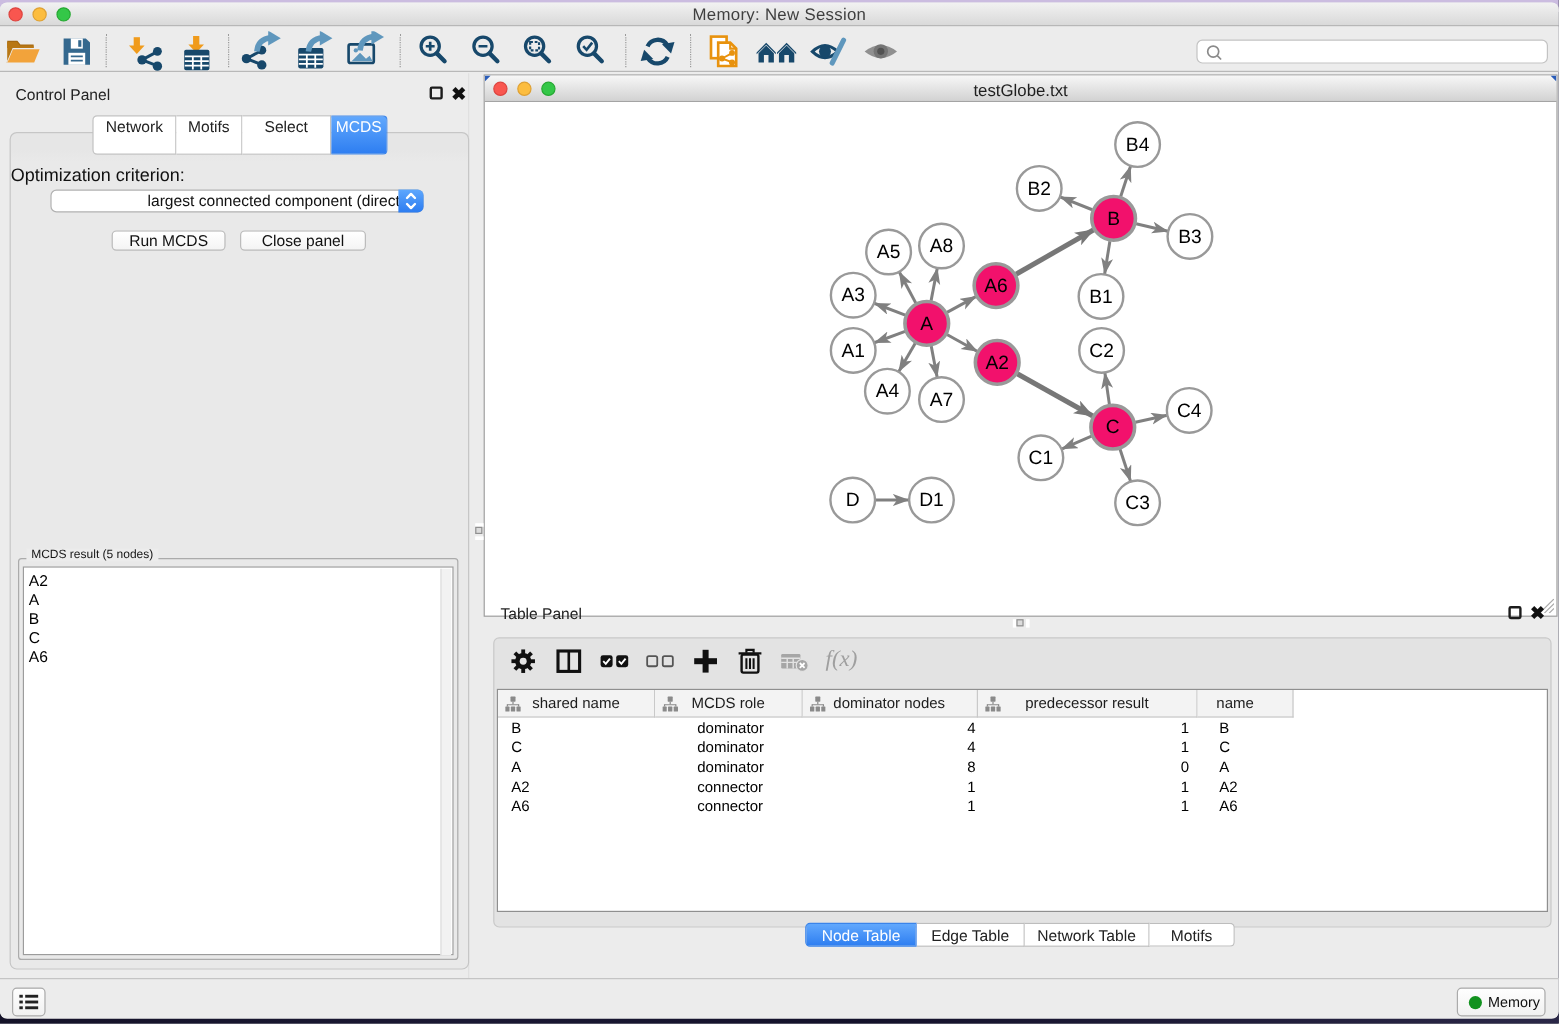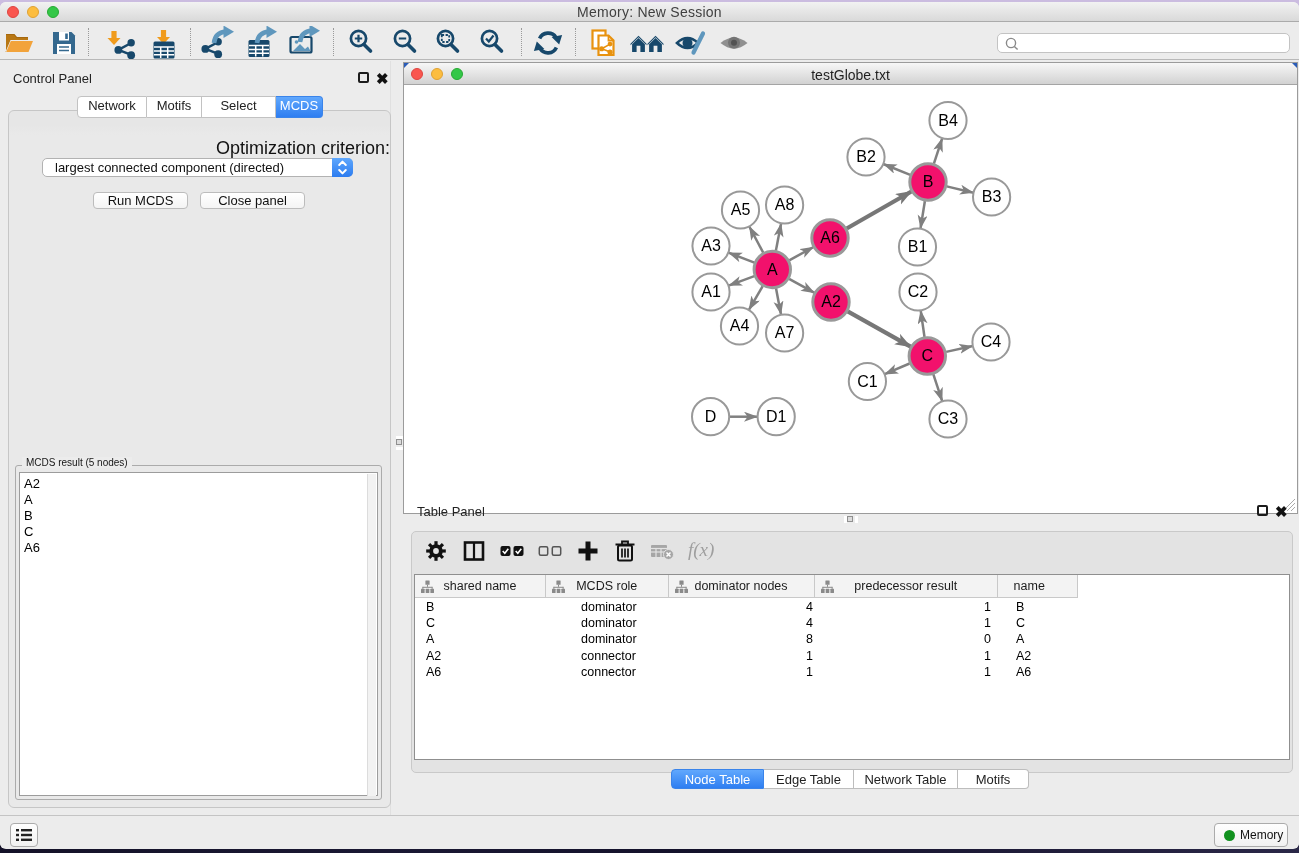--- a/index.html
+++ b/index.html
@@ -14,24 +14,24 @@
 
 #toolbar{position:absolute;left:0;top:20px;width:100%;height:38px;background:#ececec;border-bottom:1px solid #b8b8b8}
 .sep{position:absolute;top:6px;height:28px;width:0;border-left:1px dotted #9a9a9a}
 .ticon{position:absolute;top:4px}
 #search{position:absolute;left:997px;top:11px;width:293px;height:20px;background:#fff;border:1px solid #c3c3c3;border-radius:5px}
 
 #cp{position:absolute;left:0;top:59px;width:391px;height:756px;border-right:1px solid #e0e0e0}
 .ptitle{position:absolute;font-size:13px;color:#232323}
 .wbtn{position:absolute;width:11px;height:11px;border:2px solid #1c1c1c;border-radius:2px}
 .xbtn{position:absolute;font-size:15px;font-weight:700;color:#111;line-height:13px}
-.tab{position:absolute;top:35px;height:22px;z-index:2;background:#fff;border:1px solid #c2c2c2;border-left:none;font-size:13px;color:#222;text-align:center;line-height:18px}
+.tab{position:absolute;top:35px;height:33px;z-index:2;background:#fff;border:1px solid #c2c2c2;border-left:none;font-size:13px;color:#222;text-align:center;line-height:18px}
 .tabsel{background:linear-gradient(#61a8fd,#2e7ef1);color:#fff;border-color:#3a84ea}
 #tabpane{position:absolute;left:8px;top:49px;width:383px;height:698px;background:linear-gradient(#e6e6e6 0,#e6e6e6 14px,#e9e9e9 24px);border:1px solid #c6c6c6;border-radius:6px}
-#combo{position:absolute;left:33px;top:47px;width:311px;height:19px;background:#fff;border:1px solid #b2b2b2;border-radius:5px;font-size:13px;text-align:left;padding-left:12px;line-height:18px;color:#111}
+#combo{position:absolute;left:33px;top:47px;width:311px;height:19px;background:#fff;border:1px solid #b2b2b2;border-radius:5px;font-size:13px;text-align:right;padding-left:12px;line-height:18px;color:#111}
 #combocap{position:absolute;right:-1px;top:-1px;width:21px;height:19px;border-radius:0 5px 5px 0;background:linear-gradient(#5ea7fd,#2c7cf0)}
 .btn{position:absolute;height:17px;background:linear-gradient(#fff,#f4f4f4);border:1px solid #bcbcbc;border-radius:4px;font-size:13px;color:#111;text-align:center;line-height:16px}
 #grp{position:absolute;left:6px;top:354px;width:367px;height:335px;border:1px solid #ababab;border-radius:3px}
 #grp .lbl{position:absolute;left:6px;top:-9px;background:#ececec;padding:0 4px;font-size:10px;color:#161616}
 #mlist{position:absolute;left:3px;top:6px;width:359px;height:324px;background:#fff;border:1px solid #9c9c9c}
 #mlist .sb{position:absolute;right:1px;top:1px;width:9px;height:322px;background:#f2f2f2;border-left:1px solid #dcdcdc}
 #mlist .it{position:absolute;left:4px;font-size:13px;color:#000}
 
 #status{position:absolute;left:0;top:813px;width:100%;height:33px;border-top:1px solid #c4c4c4;background:#ececec}
 .sbtn{position:absolute;top:7px;height:24px;background:linear-gradient(#fefefe,#f1f1f1);border:1px solid #ababab;border-radius:4px}
@@ -228,21 +228,21 @@
   </div>
   <div id="cp">
     <div class="ptitle" style="left:13px;top:10px">Control Panel</div>
     <div class="wbtn" style="left:358px;top:11px"></div>
     <div class="xbtn" style="left:376px;top:11px">✖</div>
     <div class="tab" style="left:77px;width:70px;border-radius:4px 0 0 4px;border-left:1px solid #c2c2c2">Network</div>
     <div class="tab" style="left:147px;width:55px">Motifs</div>
     <div class="tab" style="left:202px;width:74px">Select</div>
     <div class="tab tabsel" style="left:276px;width:47px;border-radius:0 4px 4px 0">MCDS</div>
     <div id="tabpane">
-      <div style="position:absolute;width:100%;text-align:right;top:27px;font-size:18px;color:#111">Optimization criterion:</div>
+      <div style="position:absolute;width:100%;text-align:left;top:27px;font-size:15px;color:#111">Optimization criterion:</div>
       <div id="combo">largest connected component (directed)
         <div id="combocap"><svg width="21" height="19" viewBox="0 0 21 19">
               <g fill="none" stroke="#fff" stroke-width="2" stroke-linecap="round" stroke-linejoin="round">
                 <path d="M7.2,7 L10.5,3.6 L13.8,7"></path>
                 <path d="M7.2,12 L10.5,15.4 L13.8,12"></path>
               </g>
             </svg></div>
       </div>
       <div class="btn" style="left:84px;top:81px;width:95px">Run MCDS</div>
       <div class="btn" style="left:191px;top:81px;width:105px">Close panel</div>

